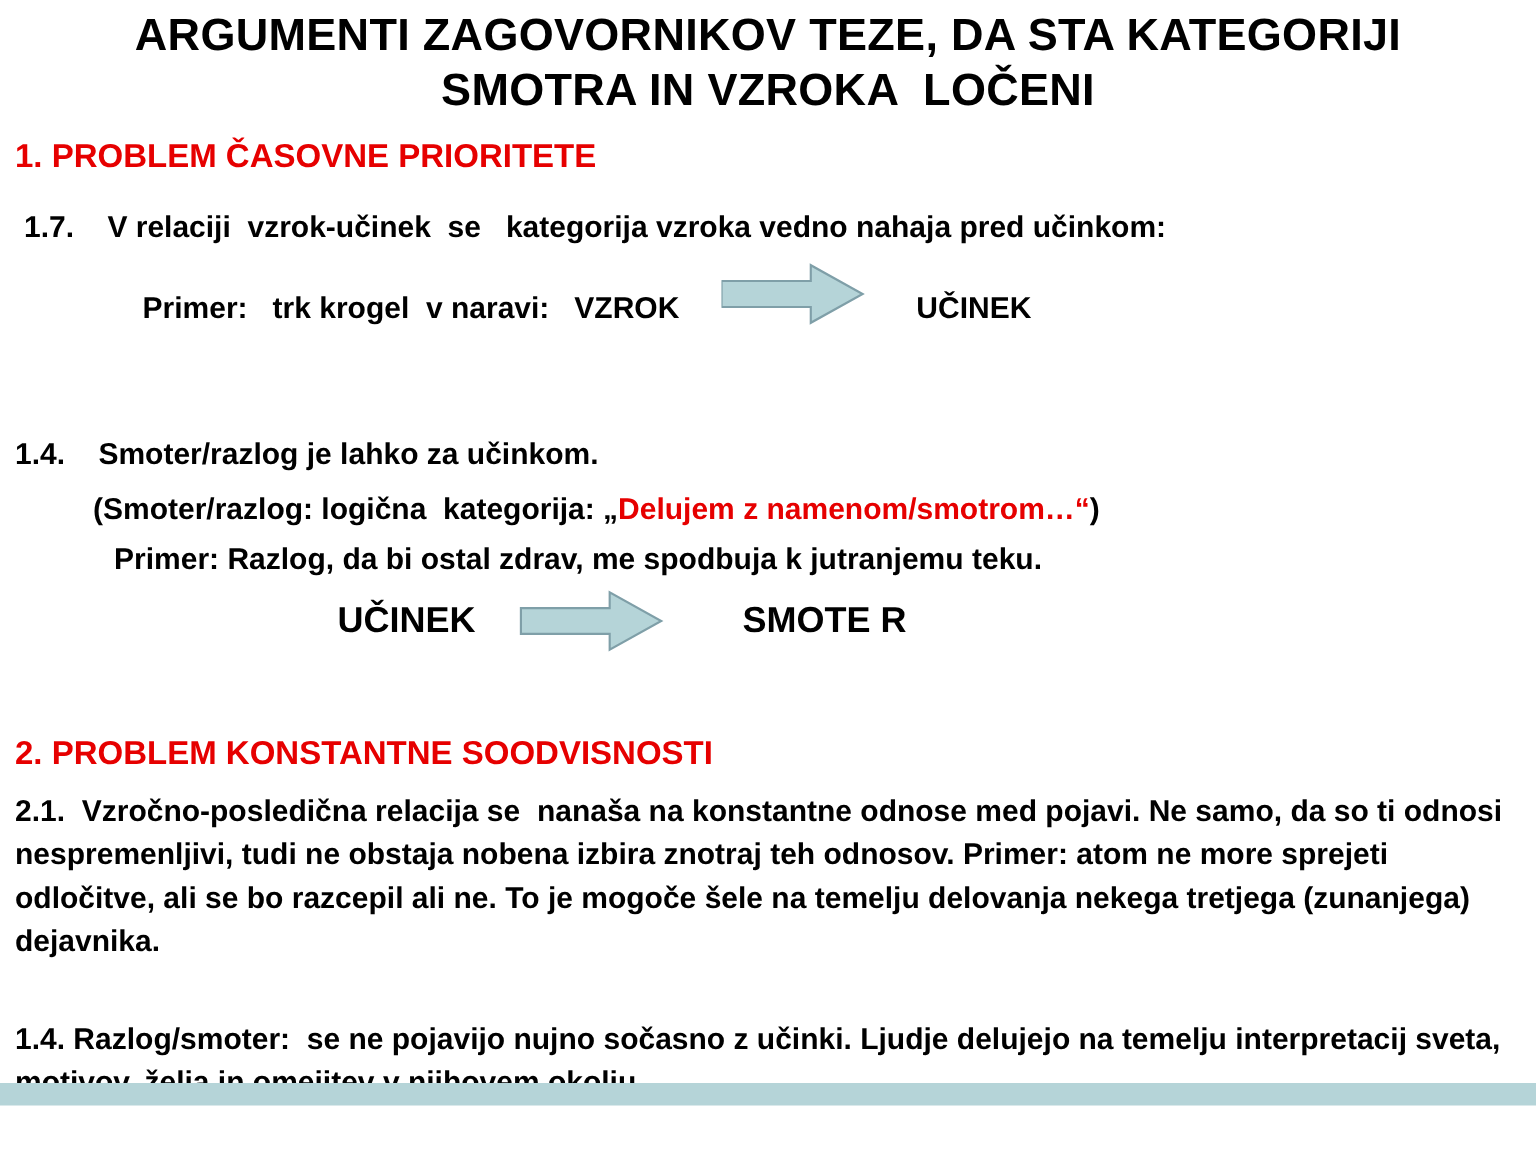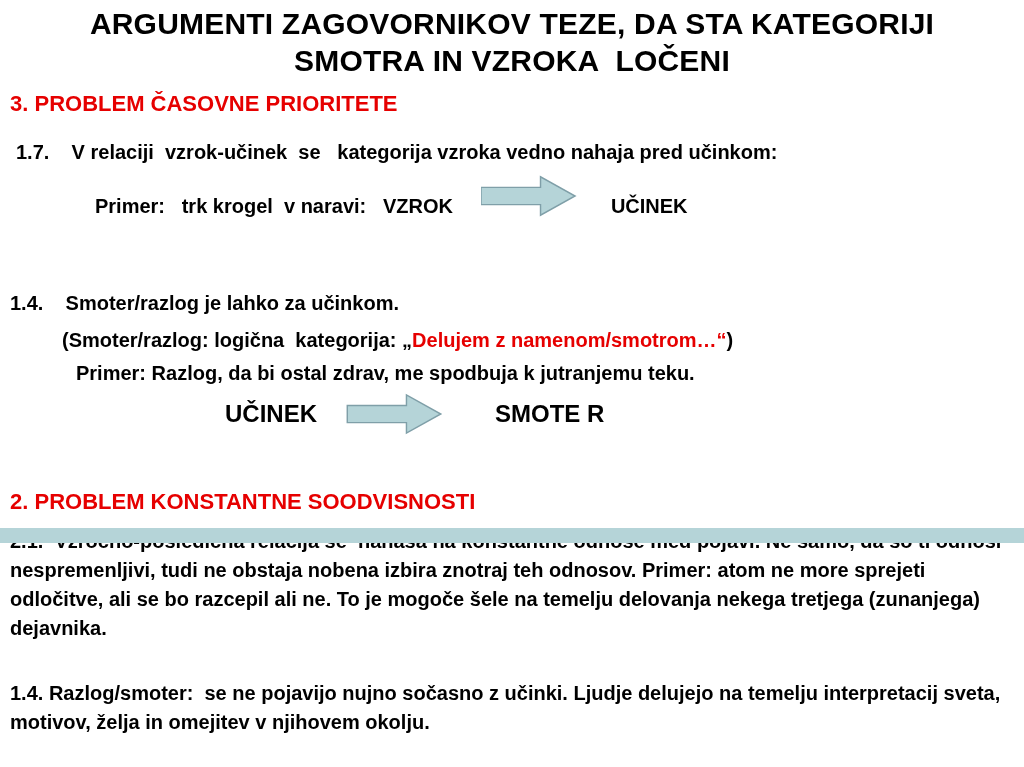--- a/index.html
+++ b/index.html
@@ -6,21 +6,21 @@
   body {
     width: 1024px;
     height: 767px;
     background: #ffffff;
     overflow: hidden;
     position: relative;
     font-family: "Liberation Sans", sans-serif;
     font-weight: 700;
     color: #000000;
   }
-  .slide { width: 1024px; height: 543px; position: relative; border-radius: 26px; }
+  .slide { width: 1024px; height: 737px; position: relative; border-radius: 26px; }
   [data-bind] { white-space: pre-wrap; }
 
   .title {
     padding-top: 6px;
     text-align: center;
     font-size: 30px;
     line-height: 1.22;
     letter-spacing: 0.2px;
   }
   .red-heading {
@@ -71,21 +71,21 @@
 </head>
 <body>
 
 <div class="slide">
 
   <div class="title">
     <div data-bind="title.line1">ARGUMENTI ZAGOVORNIKOV TEZE, DA STA KATEGORIJI</div>
     <div data-bind="title.line2">SMOTRA IN VZROKA  LOČENI</div>
   </div>
 
-  <div class="red-heading" data-bind="section1.heading">3. PROBLEM ČASOVNE PRIORITETE</div>
+  <div class="red-heading" data-bind="section1.heading">1. PROBLEM ČASOVNE PRIORITETE</div>
 
   <div class="body-text line-11" data-bind="section1.item_1_1">1.7.    V relaciji  vzrok-učinek  se   kategorija vzroka vedno nahaja pred učinkom:</div>
 
   <div class="body-text line-primer1">
     <span class="pre" data-bind="section1.primer1_before_arrow">Primer:   trk krogel  v naravi:   VZROK</span>
     <svg class="arrow-icon" width="96" height="44" viewBox="0 0 100 44">
       <polygon points="0,13 62,13 62,2 98,22 62,42 62,31 0,31" fill="#b5d4d8"></polygon>
     </svg>
     <span class="post" data-bind="section1.primer1_after_arrow">UČINEK</span>
   </div>

